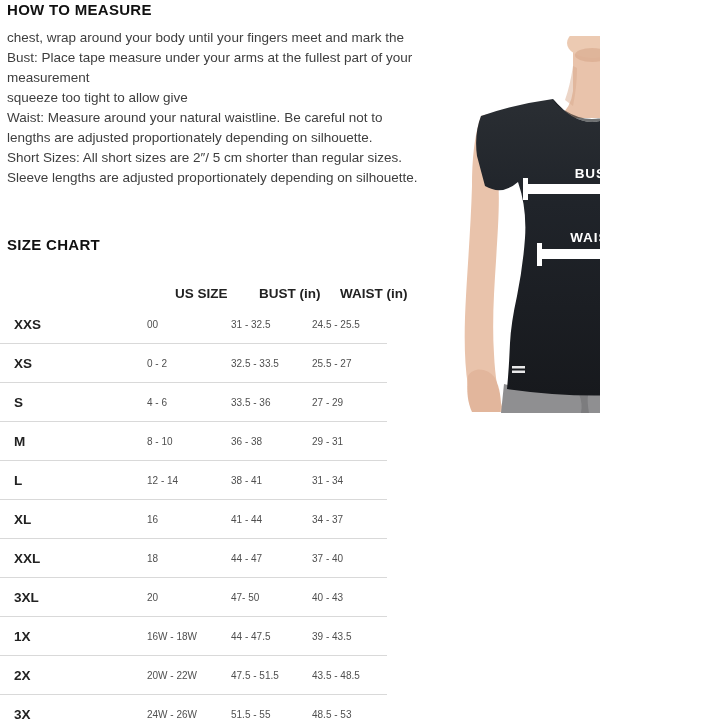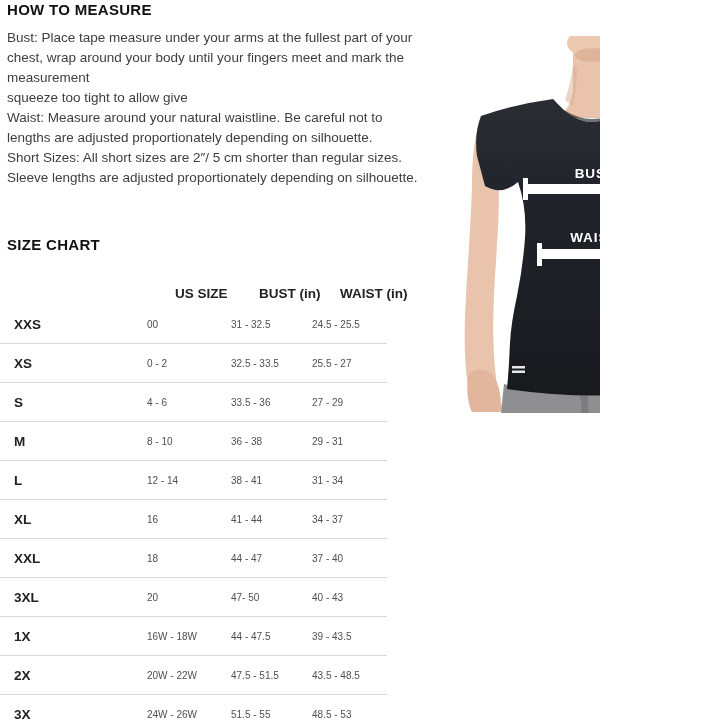--- a/index.html
+++ b/index.html
@@ -28,22 +28,22 @@
   svg text{font-family:"Liberation Sans","DejaVu Sans",sans-serif;}
 </style>
 </head>
 <body>
 
 <div id="page">
 
   <div class="h1" id="howto-title">HOW TO MEASURE</div>
 
   <div id="howto-lines">
+      <div class="bodyline">chest, wrap around your body until your fingers meet and mark the</div>
       <div class="bodyline">Bust: Place tape measure under your arms at the fullest part of your</div>
-      <div class="bodyline">chest, wrap around your body until your fingers meet and mark the</div>
       <div class="bodyline">measurement</div>
       <div class="bodyline">squeeze too tight to allow give</div>
       <div class="bodyline">Waist: Measure around your natural waistline. Be careful not to</div>
       <div class="bodyline">lengths are adjusted proportionately depending on silhouette.</div>
       <div class="bodyline">Short Sizes: All short sizes are 2″/ 5 cm shorter than regular sizes.</div>
       <div class="bodyline">Sleeve lengths are adjusted proportionately depending on silhouette.</div>
     </div>
 
   <div class="h1" id="sizechart-title">SIZE CHART</div>
 

